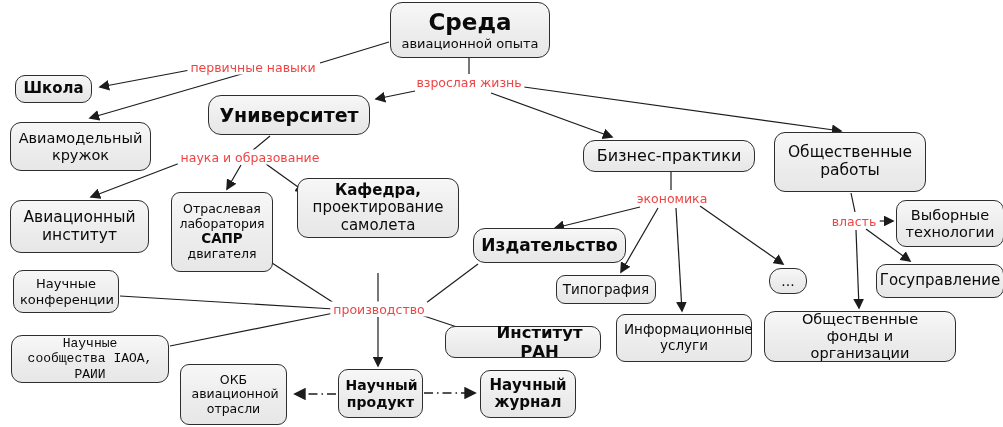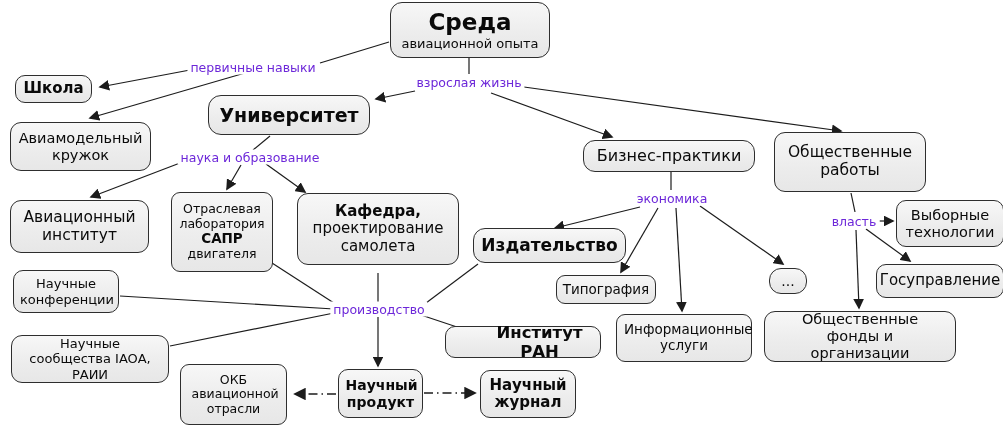--- a/index.html
+++ b/index.html
@@ -42,21 +42,21 @@
   }
   .node .inner { display: block; }
   .bold { font-weight: bold; }
   .blk { display: block; }
   .edge-label {
     position: absolute;
     transform: translate(-50%, -50%);
     background: #ffffff;
     padding: 0 3px;
     font-size: 12.5px;
-    color: #6d28d9;
+    color: #ef4444;
     white-space: nowrap;
     z-index: 3;
   }
 </style>
 </head>
 <body>
 
 <div class="canvas">
 
   <svg class="edges" viewBox="0 0 1003 427" xmlns="http://www.w3.org/2000/svg">
@@ -149,30 +149,30 @@
   <div class="node" style="left:2px; top:200px; width:139px; height:53px; font-size:15.5px;">
     <span class="inner" style="max-width:122px;">Авиационный институт</span>
   </div>
 
   <div class="node" style="left:163px; top:192px; width:102px; height:80px; font-size:12.5px; border-radius:9px;">
     <span class="inner" style="max-width:92px;">Отраслевая лаборатория</span>
     <span class="blk bold" style="font-size:13.5px;">САПР</span>
     <span class="blk">двигателя</span>
   </div>
 
-  <div class="node" style="left:289px; top:193px; width:162px; height:72px; font-size:15px;">
+  <div class="node" style="left:289px; top:178px; width:162px; height:60px; font-size:15px;">
     <span class="blk bold">Кафедра,</span>
     <span class="inner" style="max-width:148px;">проектирование самолета</span>
   </div>
 
   <div class="node" style="left:5px; top:270px; width:106px; height:43px; font-size:13px; border-radius:10px;">
     <span class="inner" style="max-width:92px;">Научные конференции</span>
   </div>
 
-  <div class="node" style="left:3px; top:335px; width:158px; height:48px; font-size:13px;">
+  <div class="node" style="left:3px; top:335px; width:158px; height:48px; font-size:13px;font-family:Liberation Mono, monospace;">
     <span class="inner" style="max-width:140px;">Научные сообщества IAOA, РАИИ</span>
   </div>
 
   <div class="node" style="left:172px; top:364px; width:107px; height:61px; font-size:12.5px; border-radius:9px;">
     <span class="inner" style="max-width:84px;">ОКБ авиационной отрасли</span>
   </div>
 
   <div class="node" style="left:330px; top:369px; width:85px; height:49px; font-size:14px; border-radius:10px;">
     <span class="inner bold" style="max-width:70px;">Научный продукт</span>
   </div>

